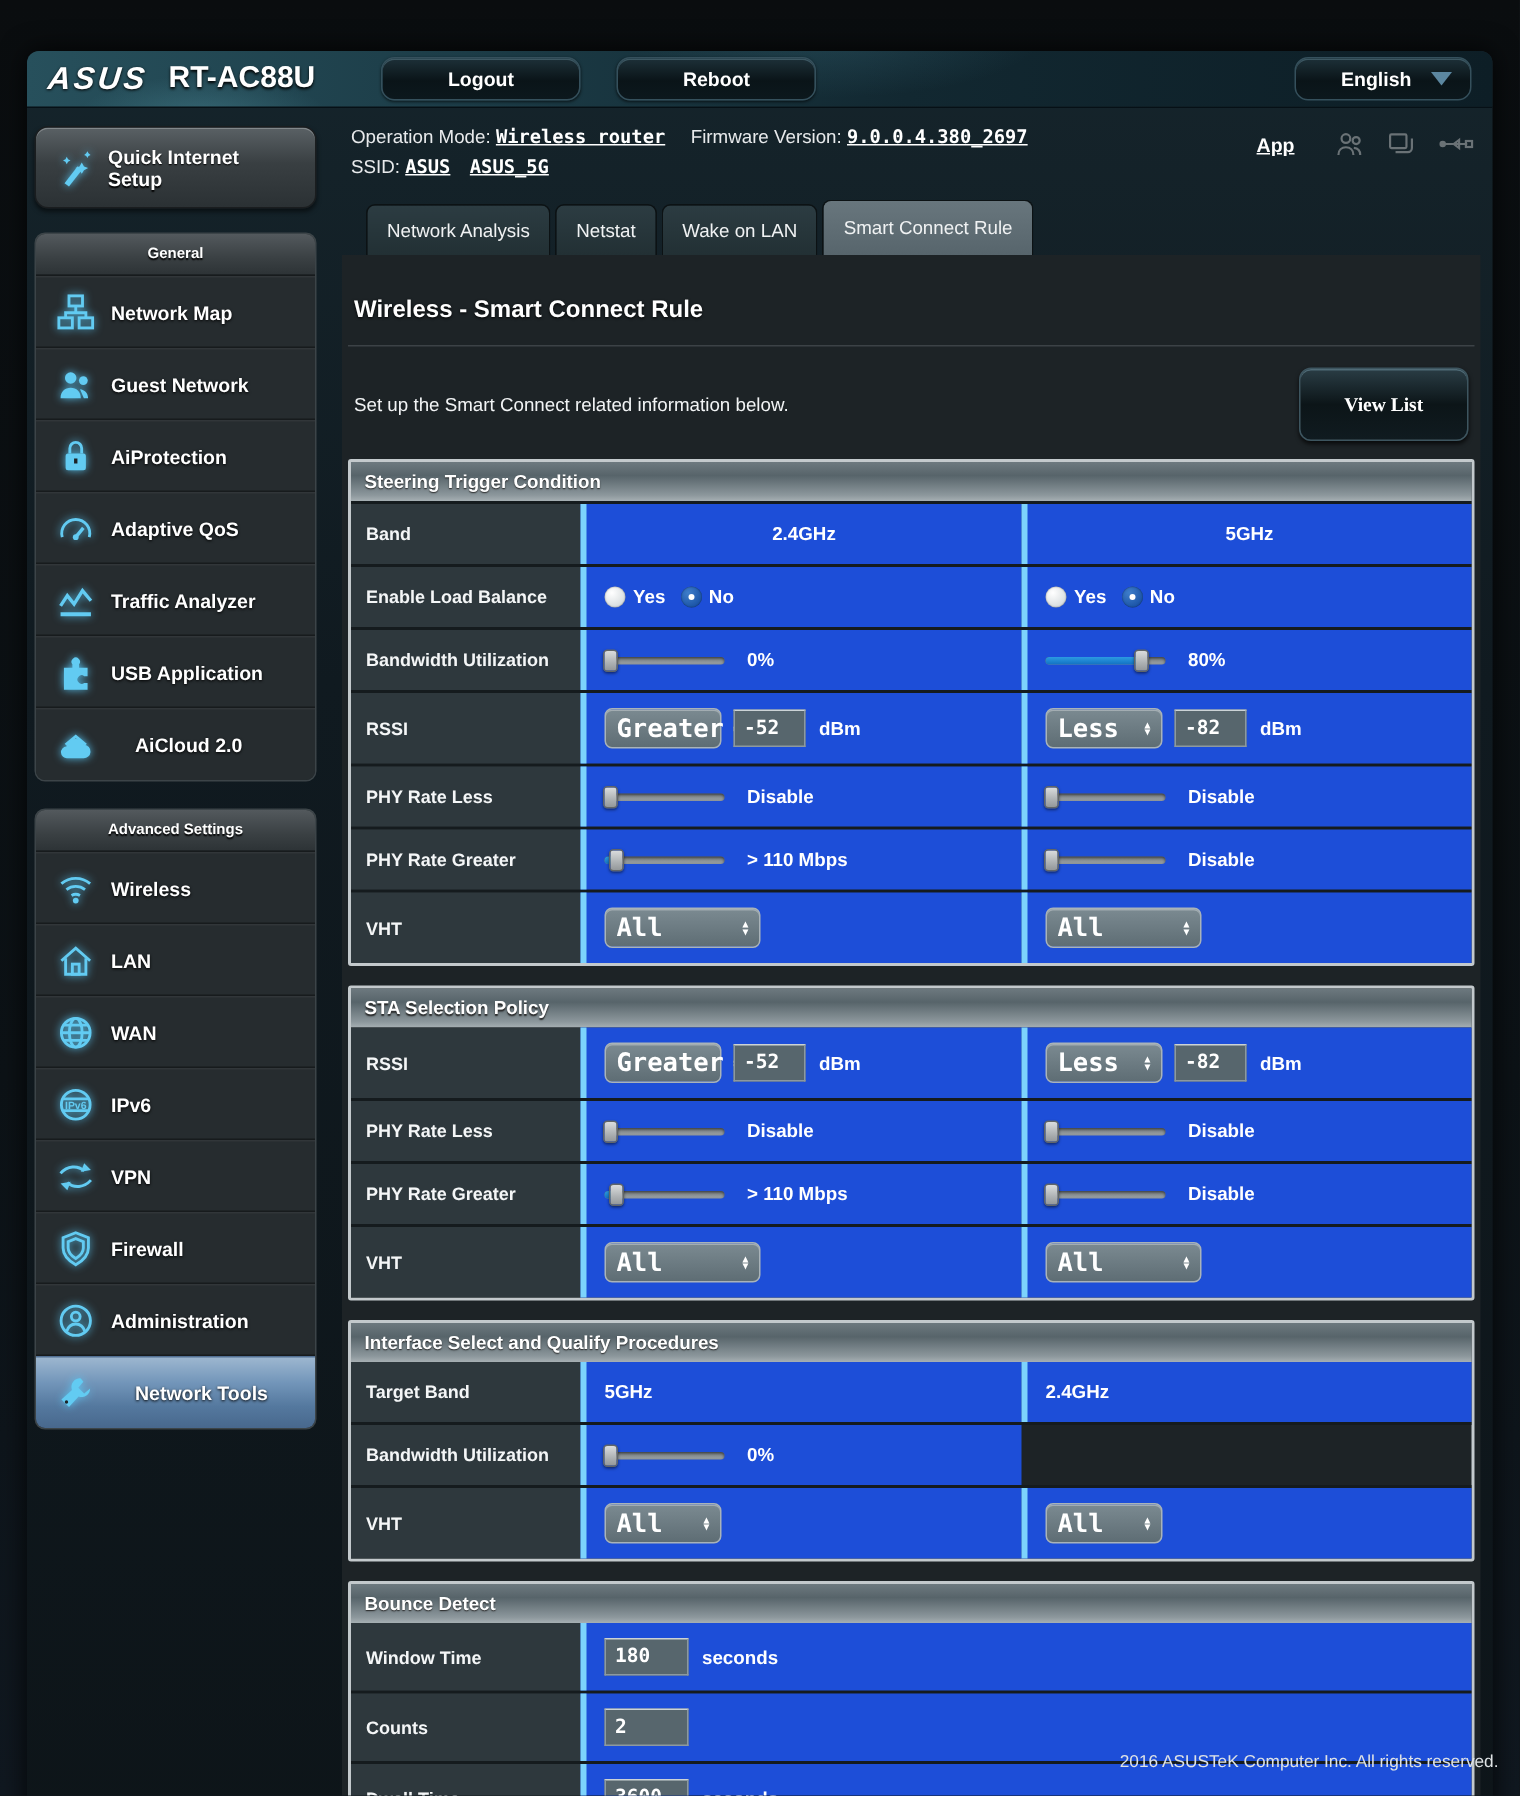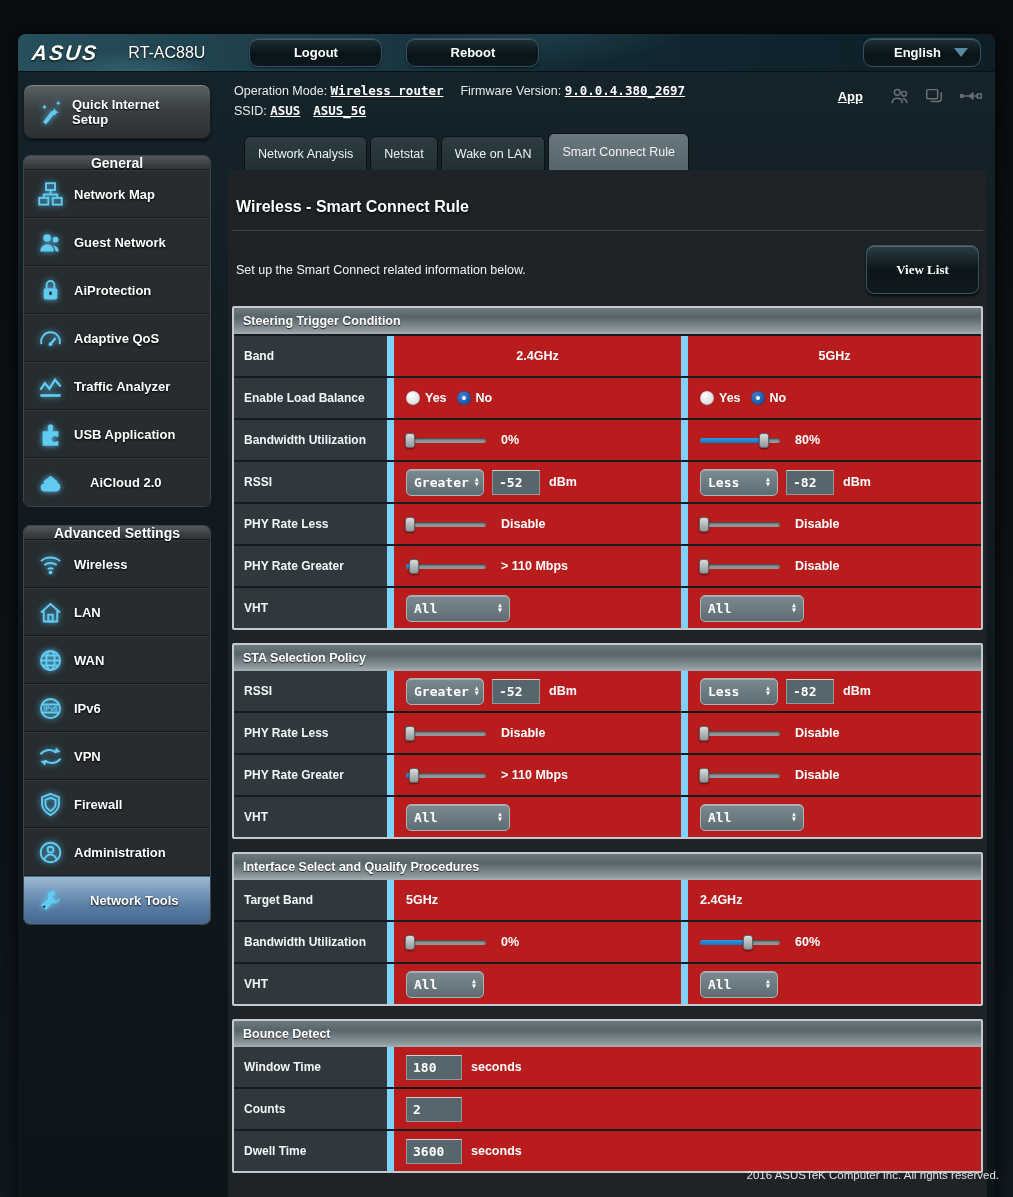--- a/index.html
+++ b/index.html
@@ -19,21 +19,21 @@
   
   .topbar {
     height:38px; border-radius:8px 8px 0 0; display:flex; align-items:center;
     background:
       radial-gradient(120px 40px at 12% 120%, rgba(90,160,175,.35), transparent 70%),
       radial-gradient(200px 60px at 55% -30%, rgba(70,130,150,.25), transparent 70%),
       linear-gradient(90deg,#27505c 0%,#1c3c47 30%,#122831 60%,#0d1e26 100%);
     border-bottom:1px solid #061016; padding:0 14px;
   }
   .logo { font-weight:bold; font-style:italic; font-size:21px; letter-spacing:2px; color:#fff; text-shadow:0 1px 2px #000; transform:skewX(-6deg); }
-  .model { font-weight:normal; font-size:16px; margin-left:30px; text-shadow:0 1px 2px #000; }
+  .model { font-weight:bold; font-size:20px; margin-left:14px; text-shadow:0 1px 2px #000; }
   .tbtn {
     width:133px; height:29px; margin-left:44px; border-radius:9px; cursor:pointer;
     background:linear-gradient(180deg,#1d3038 0%,#0a1418 55%,#0c181d 100%);
     border:1px solid #35505c; box-shadow:inset 0 1px 0 rgba(160,210,230,.25), 0 1px 2px rgba(0,0,0,.6);
     display:flex; align-items:center; justify-content:center;
     font-size:13px; font-weight:bold; color:#fff;
   }
   .tbtn + .tbtn { margin-left:24px; }
   .lang {
     margin-left:auto; width:118px; height:29px; border-radius:9px; cursor:pointer;
@@ -50,22 +50,22 @@
   
   .qis {
     width:188px; height:55px; border-radius:9px; cursor:pointer; margin-bottom:16px;
     background:linear-gradient(180deg,#5a6165 0%,#393f42 45%,#2b3134 100%);
     border:1px solid #1a1d1f; box-shadow:inset 0 1px 0 rgba(255,255,255,.25), 0 2px 3px rgba(0,0,0,.5);
     display:flex; align-items:center; padding:0 8px;
   }
   .qis .txt { font-size:13px; font-weight:bold; line-height:15px; text-shadow:0 1px 1px #000; }
   .sideblock { border:1px solid #3c4448; border-radius:7px; background:#202629; margin-bottom:18px; overflow:hidden; }
   .sidehead {
-    height:14px; display:flex; align-items:center; justify-content:center;
-    font-size:14px; font-weight:bold; text-shadow:0 1px 1px #000;
+    height:28px; display:flex; align-items:center; justify-content:center;
+    font-size:10px; font-weight:bold; text-shadow:0 1px 1px #000;
     background:linear-gradient(180deg,#53595d 0%,#3a4043 60%,#2d3336 100%);
     border-bottom:1px solid #171b1d;
   }
   .sitem {
     height:48px; display:flex; align-items:center; cursor:pointer;
     background:#262c2f; border-top:1px solid rgba(255,255,255,.05); border-bottom:1px solid #171b1d;
     padding:0 6px;
   }
   .sitem:last-child { border-bottom:none;gap:16px; }
   .sitem.active {
@@ -109,21 +109,21 @@
   .section { border:2px solid #c3c9cc; border-radius:2px; margin:0 0 13px 0; }
   .sechead {
     height:26px; display:flex; align-items:center; padding:0 9px;
     font-size:12.5px; font-weight:bold; text-shadow:0 1px 1px #222;
     background:linear-gradient(180deg,#6d797f 0%,#596artless 0%,#57646a 35%,#8c979c 85%,#a6afb3 100%);
     background:linear-gradient(180deg,#6d797f 0%,#57646a 35%,#8c979c 85%,#a6afb3 100%);
   }
   .trow { display:grid; grid-template-columns:153px 294px 1fr; border-top:2px solid #151b1e; }
   .trow2 { display:grid; grid-template-columns:153px 1fr; border-top:2px solid #151b1e; }
   .tlabel { background:#2e383d; display:flex; align-items:center; padding:0 10px; font-size:12px; font-weight:bold; color:#f4f6f7; min-height:40px; }
-  .tcell { background:#b91c1c; display:flex; align-items:center; padding:0 12px; font-size:12.5px; border-left:7px solid #7dd3fc; min-height:40px; }
+  .tcell { background:#1d4ed8; display:flex; align-items:center; padding:10px 12px; font-size:12.5px; border-left:4px solid #7dd3fc; min-height:40px; }
   .tcell.center { justify-content:center; font-weight:bold; }
   .bandtxt { font-weight:bold; font-size:12.5px; }
   
   .radio { width:14px; height:14px; border-radius:50%; flex:none; cursor:pointer;
     background:radial-gradient(circle at 35% 30%, #ffffff 0%, #d9dee0 70%, #b8bfc2 100%);
     box-shadow:inset 0 0 1px rgba(0,0,0,.6); position:relative; }
   .radio.checked { background:radial-gradient(circle at 35% 30%, #3f7ecb 0%, #1d56a8 70%, #154a97 100%); }
   .radio.checked::after { content:""; position:absolute; left:5px; top:5px; width:4px; height:4px; border-radius:50%; background:#fff; }
   .rlbl { font-size:12.5px; font-weight:bold; margin:0 10px 0 5px; }
   
@@ -132,21 +132,21 @@
     background:linear-gradient(180deg,#7e8588,#989fa2); box-shadow:inset 0 1px 2px rgba(0,0,0,.55); }
   .slider .fill { position:absolute; left:0; top:6px; height:5px; border-radius:3px 0 0 3px; background:linear-gradient(180deg,#2c9ae2,#1272c2); }
   .slider .handle { position:absolute; top:1px; width:10px; height:15px; border-radius:3px; transform:translateX(-50%);
     background:linear-gradient(180deg,#dadcdd 0%,#aeb2b4 60%,#94989a 100%); border:1px solid #606568; box-shadow:0 1px 2px rgba(0,0,0,.5); }
   .sval { margin-left:15px; font-size:12.5px; font-weight:bold; }
   
   .sel {
     display:inline-flex; align-items:center; height:27px; padding:0 7px; cursor:pointer;
     background:linear-gradient(180deg,#7b8a91 0%,#5e6d74 100%);
     border:1px solid #a9b3b8; border-radius:5px; box-shadow:inset 0 1px 0 rgba(255,255,255,.3);
-    font-family:"DejaVu Sans Mono", monospace; font-size:13px; font-weight:bold; color:#fff;
+    font-family:"DejaVu Sans Mono", monospace; font-size:17px; font-weight:bold; color:#fff;
   }
   .sel .spin { margin-left:auto; display:flex; flex-direction:column; align-items:center; line-height:5px; font-size:6.5px; color:#fff; padding-left:6px; }
   .sel .spin::before { content:"▲"; }
   .sel .spin::after { content:"▼"; }
   .sel.w78 { width:78px; } .sel.w104 { width:104px; }
   input.val {
     height:25px; background:#57666d; border:1px solid #8d999f; border-top-color:#ccd3d6;
     color:#fff; font-family:"DejaVu Sans Mono", monospace; font-size:13px; font-weight:bold; padding:0 6px;
   }
   .w40 { width:48px; margin-left:8px; } .w56 { width:56px; }
@@ -605,28 +605,20 @@
           <div class="trow">
             <div class="tlabel">Bandwidth Utilization</div>
             <div class="tcell">
               <span class="slider">
                   <span class="track"></span>
                   <span class="fill" style="width: 0%;"></span>
                   <span class="handle" style="left: 5%;"></span>
                 </span>
               <span class="sval">0%</span>
             </div>
-            <div class="tcell">
-              <span class="slider">
-                  <span class="track"></span>
-                  <span class="fill" style="width: 60%;"></span>
-                  <span class="handle" style="left: 60%;"></span>
-                </span>
-              <span class="sval">60%</span>
-            </div>
           </div>
           <div class="trow">
             <div class="tlabel">VHT</div>
             <div class="tcell">
               <span class="sel w78">
                   <span>All</span>
                   <span class="spin"></span>
                 </span>
             </div>
             <div class="tcell">

